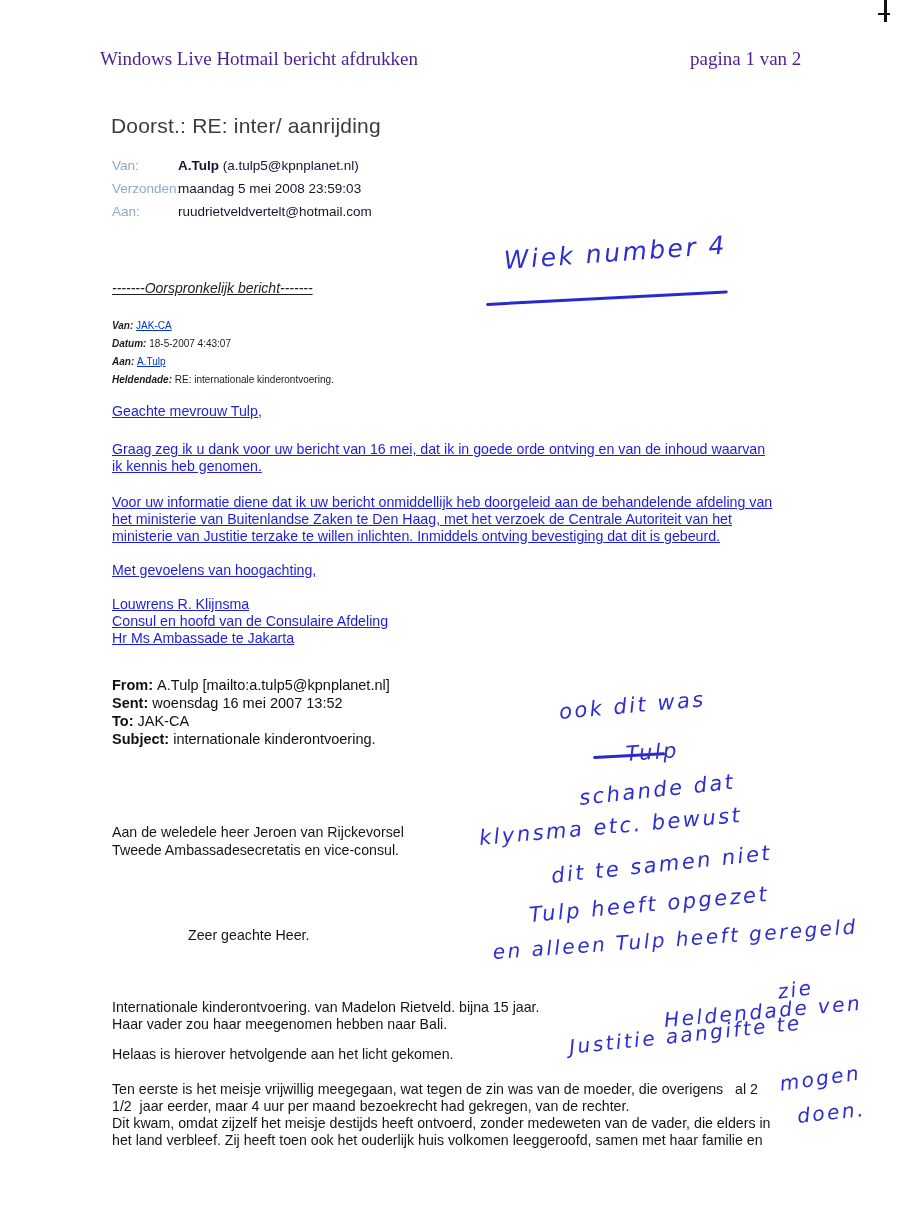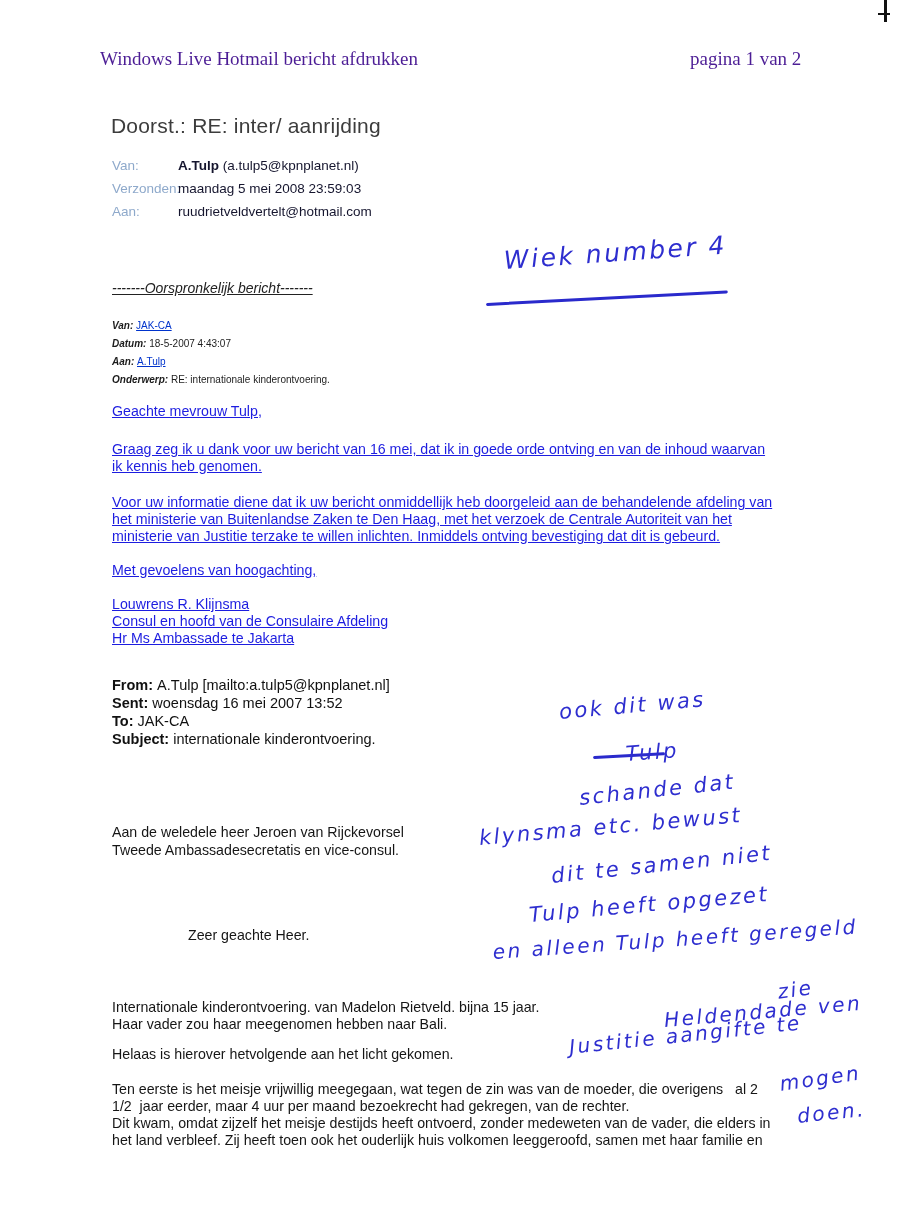--- a/index.html
+++ b/index.html
@@ -53,21 +53,21 @@
   <div class="abs meta-value" style="left:178px; top:204px;">ruudrietveldvertelt@hotmail.com</div>
 
   <div class="abs hw" style="left:503px; top:246px; font-size:25px; transform:rotate(-4deg);">Wiek number 4</div>
   <div class="stroke" style="left:486px; top:303px; width:242px; height:3px; transform:rotate(-3deg);"></div>
 
   <div class="abs divider" style="left:112px; top:280px;text-decoration:underline;">-------Oorspronkelijk bericht-------</div>
 
   <div class="abs orig" style="left:112px; top:320px;"><span class="lbl">Van: </span><span class="link">JAK-CA</span></div>
   <div class="abs orig" style="left:112px; top:338px;"><span class="lbl">Datum: </span><span>18-5-2007 4:43:07</span></div>
   <div class="abs orig" style="left:112px; top:356px;"><span class="lbl">Aan: </span><span class="link">A.Tulp</span></div>
-  <div class="abs orig" style="left:112px; top:374px;"><span class="lbl">Onderwerp: </span><span>RE: internationale kinderontvoering.</span></div>
+  <div class="abs orig" style="left:112px; top:374px;"><span class="lbl">Heldendade: </span><span>RE: internationale kinderontvoering.</span></div>
 
   <div class="abs blue-text" style="left:112px; top:403px;">Geachte mevrouw Tulp,</div>
 
   <div class="abs blue-text" style="left:112px; top:441px;">Graag zeg ik u dank voor uw bericht van 16 mei, dat ik in goede orde ontving en van de inhoud waarvan</div>
   <div class="abs blue-text" style="left:112px; top:458px;">ik kennis heb genomen.</div>
 
   <div class="abs blue-text" style="left:112px; top:494px;">Voor uw informatie diene dat ik uw bericht onmiddellijk heb doorgeleid aan de behandelende afdeling van</div>
   <div class="abs blue-text" style="left:112px; top:511px;">het ministerie van Buitenlandse Zaken te Den Haag, met het verzoek de Centrale Autoriteit van het</div>
   <div class="abs blue-text" style="left:112px; top:528px;">ministerie van Justitie terzake te willen inlichten. Inmiddels ontving bevestiging dat dit is gebeurd.</div>
 

